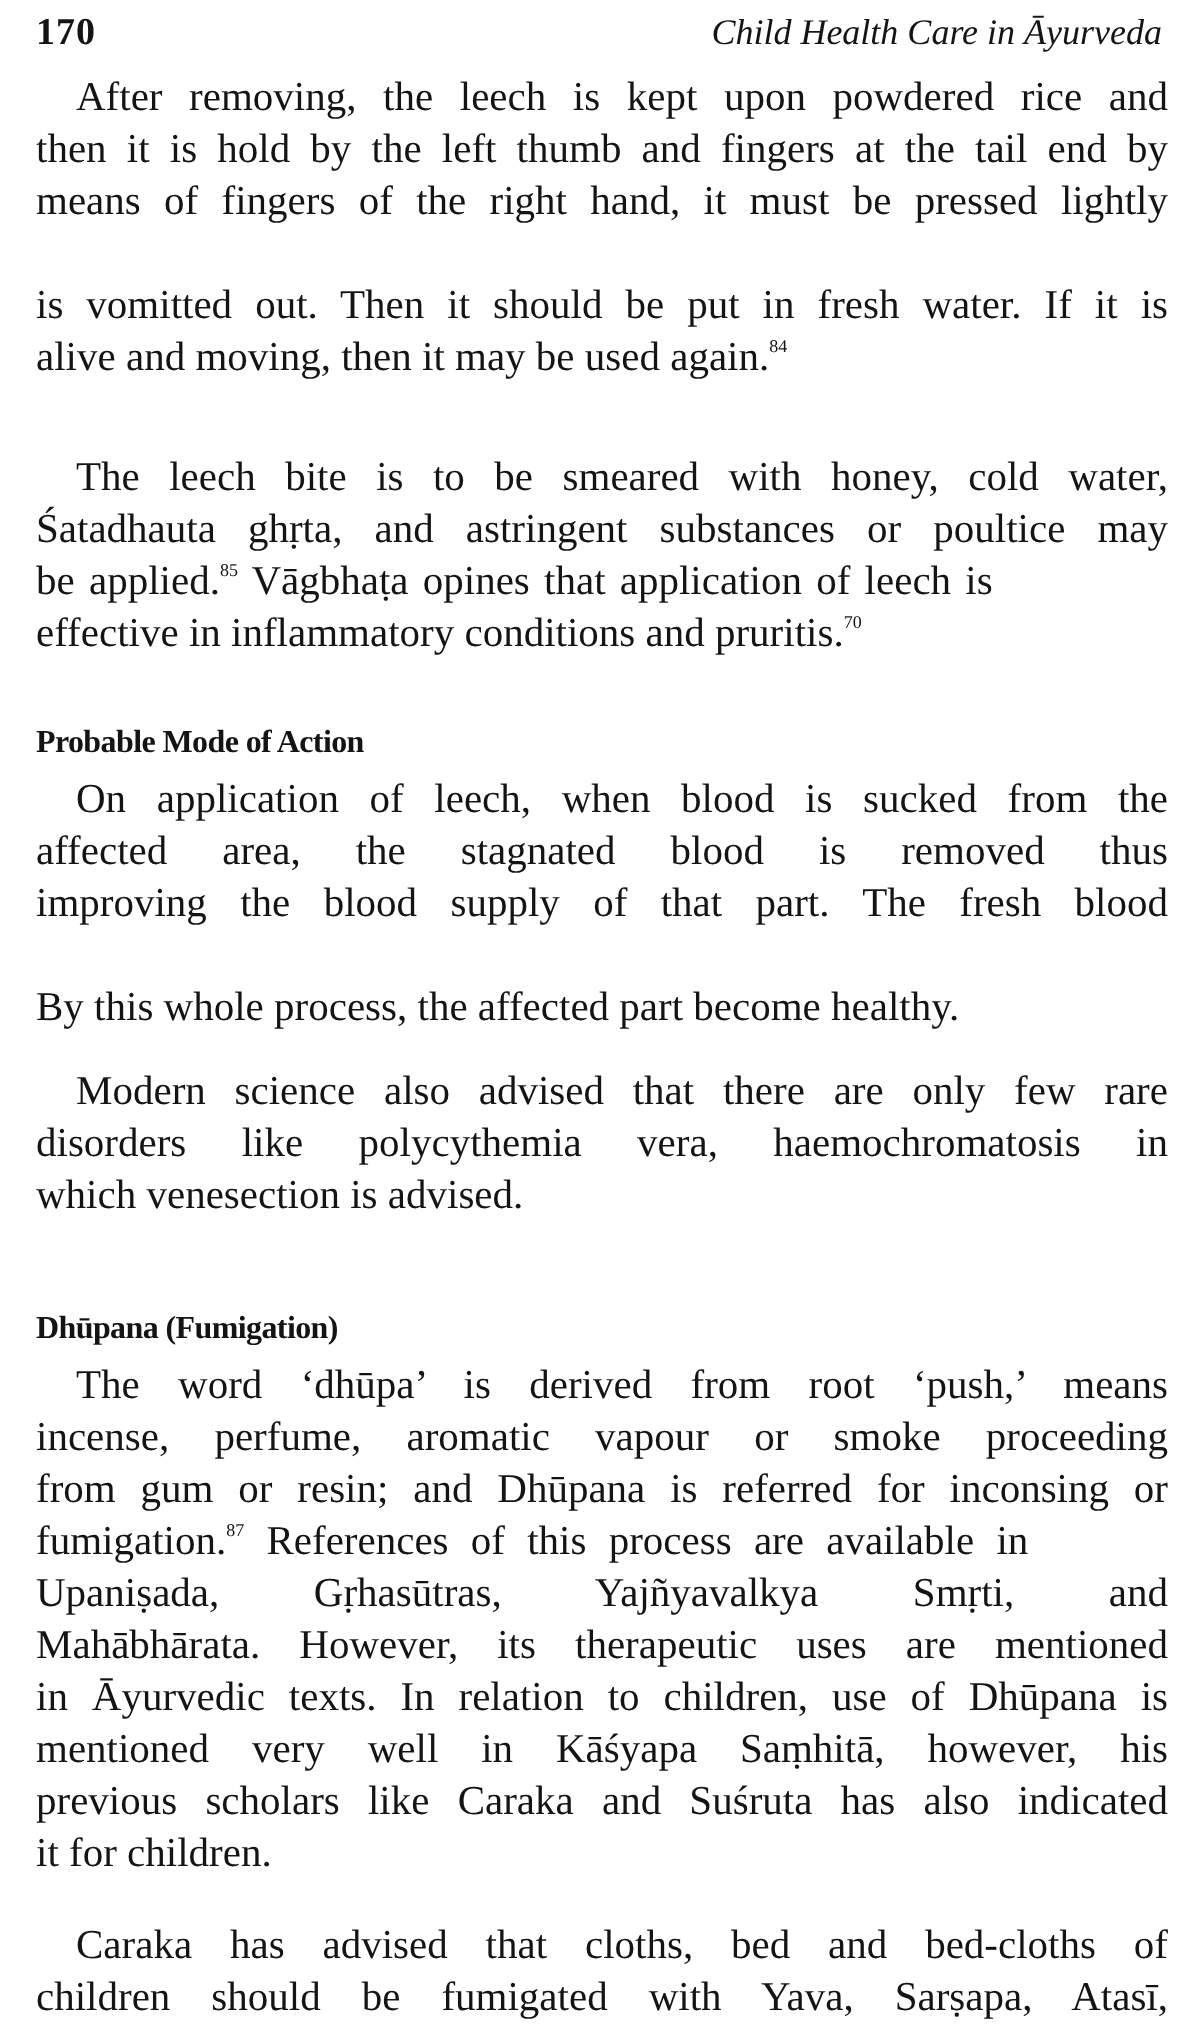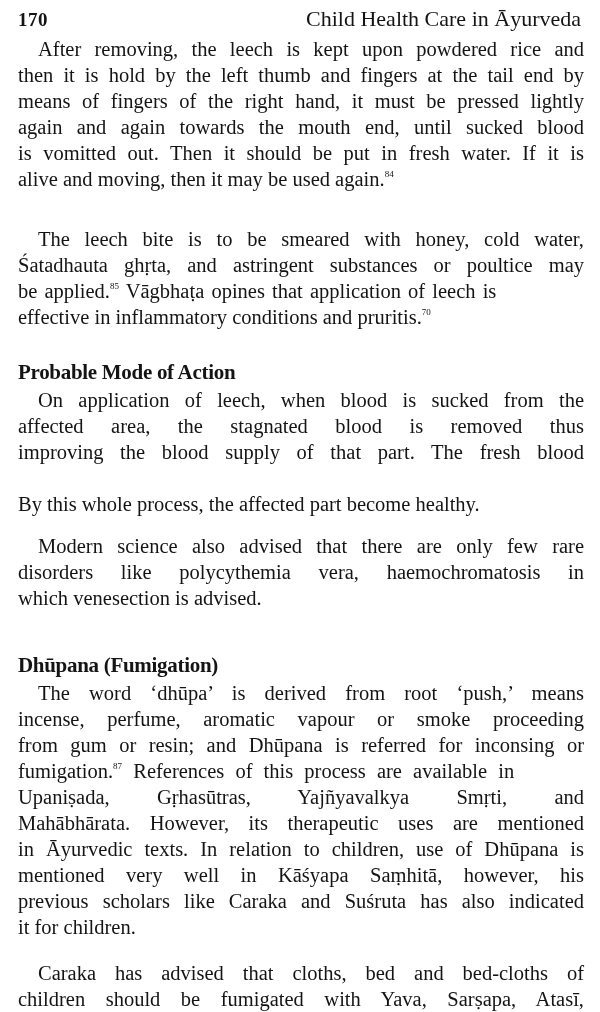--- a/index.html
+++ b/index.html
@@ -7,48 +7,47 @@
     width: 600px; height: 1012px; overflow: hidden;
     background: #ffffff; color: #141414;
     font-family: "Liberation Serif", "DejaVu Serif", serif;
   }
   .page { position: relative; width: 600px; height: 1012px; }
   .header {
     position: absolute; left: 18px; right: 19px; top: 6px; height: 24px;
     display: flex; justify-content: space-between; align-items: baseline;
   }
   .page-number { font-size: 19px; font-weight: bold; letter-spacing: 0.5px; }
-  .running-head { font-size: 22px; }
+  .running-head { font-size: 18px; font-style: italic; }
   .line {
     position: absolute; left: 18px; width: 566px;
     font-size: 20.5px; line-height: 26px; white-space: nowrap;
     text-align: justify; text-align-last: justify;
   }
   .line.last { text-align-last: left; }
   .line.indent { padding-left: 20px; width: 546px; }
   .heading {
-    position: absolute; left: 18px; font-size: 21px; font-weight: bold;
+    position: absolute; left: 18px; font-size: 16px; font-weight: bold;
     line-height: 26px; white-space: nowrap; letter-spacing: -0.3px;
   }
   sup { font-size: 9px; font-weight: normal; vertical-align: 9px; line-height: 0; }
 </style>
 </head>
 <body>
 
 <div class="page">
 
   <div class="header">
     <span class="page-number">170</span>
     <span class="running-head">Child Health Care in Āyurveda</span>
   </div>
 
   <div class="line indent" style="top:36px">After removing, the leech is kept upon  powdered rice and</div>
   <div class="line" style="top:62px">then it is hold by the left thumb and fingers at the tail end by</div>
   <div class="line" style="top:88px">means of fingers of the right hand, it must be pressed lightly</div>
-  <div class="line" style="top:114px">again and again towards the mouth end, until sucked blood</div>
   <div class="line" style="top:140px">is vomitted out. Then it should be put in fresh water. If it is</div>
   <div class="line last" style="top:166px"><span>alive and moving, then it may be used again.</span><sup>84</sup></div>
 
   <div class="line indent" style="top:226px">The leech bite is to be smeared with honey, cold water,</div>
   <div class="line" style="top:252px">Śatadhauta ghṛta, and astringent substances or poultice may</div>
   <div class="line last" style="top:278px; word-spacing:2px"><span>be applied.</span><sup>85</sup><span> Vāgbhaṭa opines that application of leech is</span></div>
   <div class="line last" style="top:304px"><span>effective in inflammatory conditions and pruritis.</span><sup>70</sup></div>
 
   <div class="heading" style="top:359px">Probable Mode of Action</div>
   <div class="line indent" style="top:387px">On application of leech, when blood is sucked from the</div>

